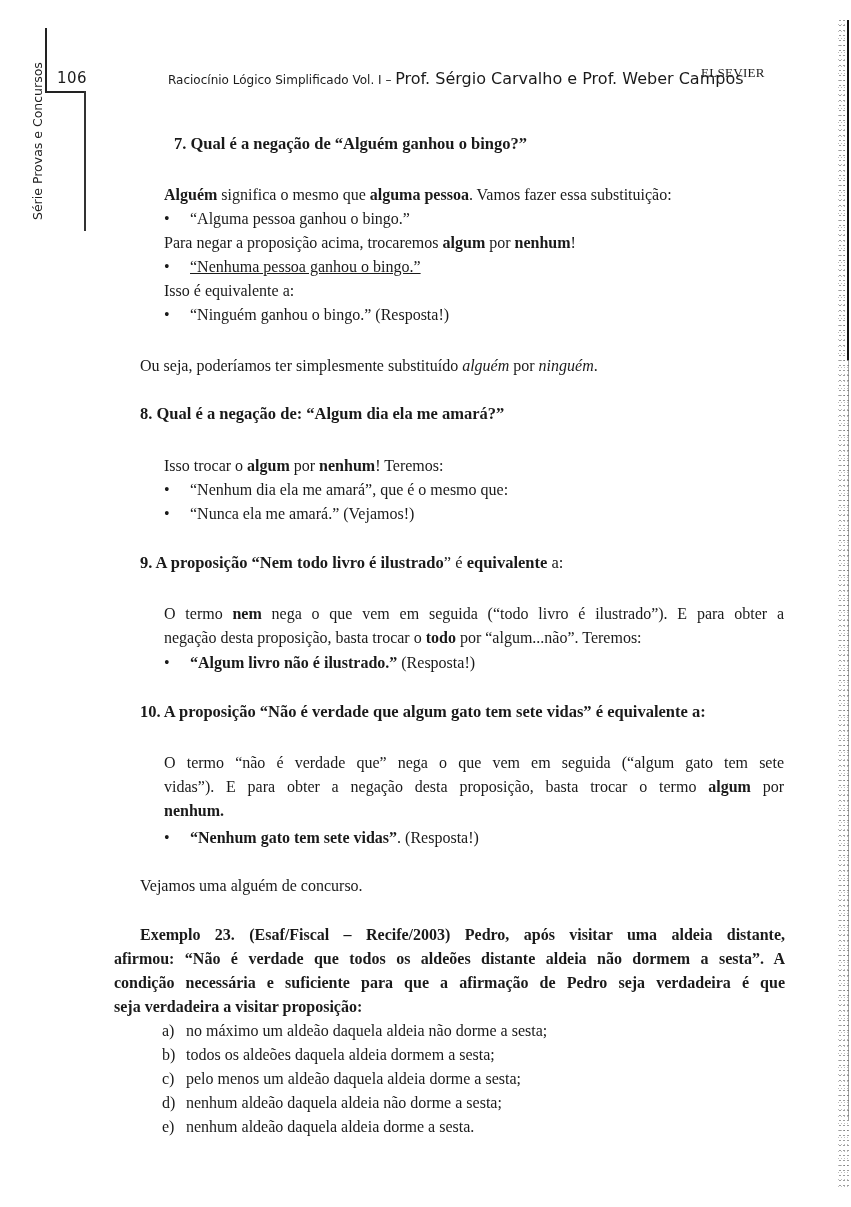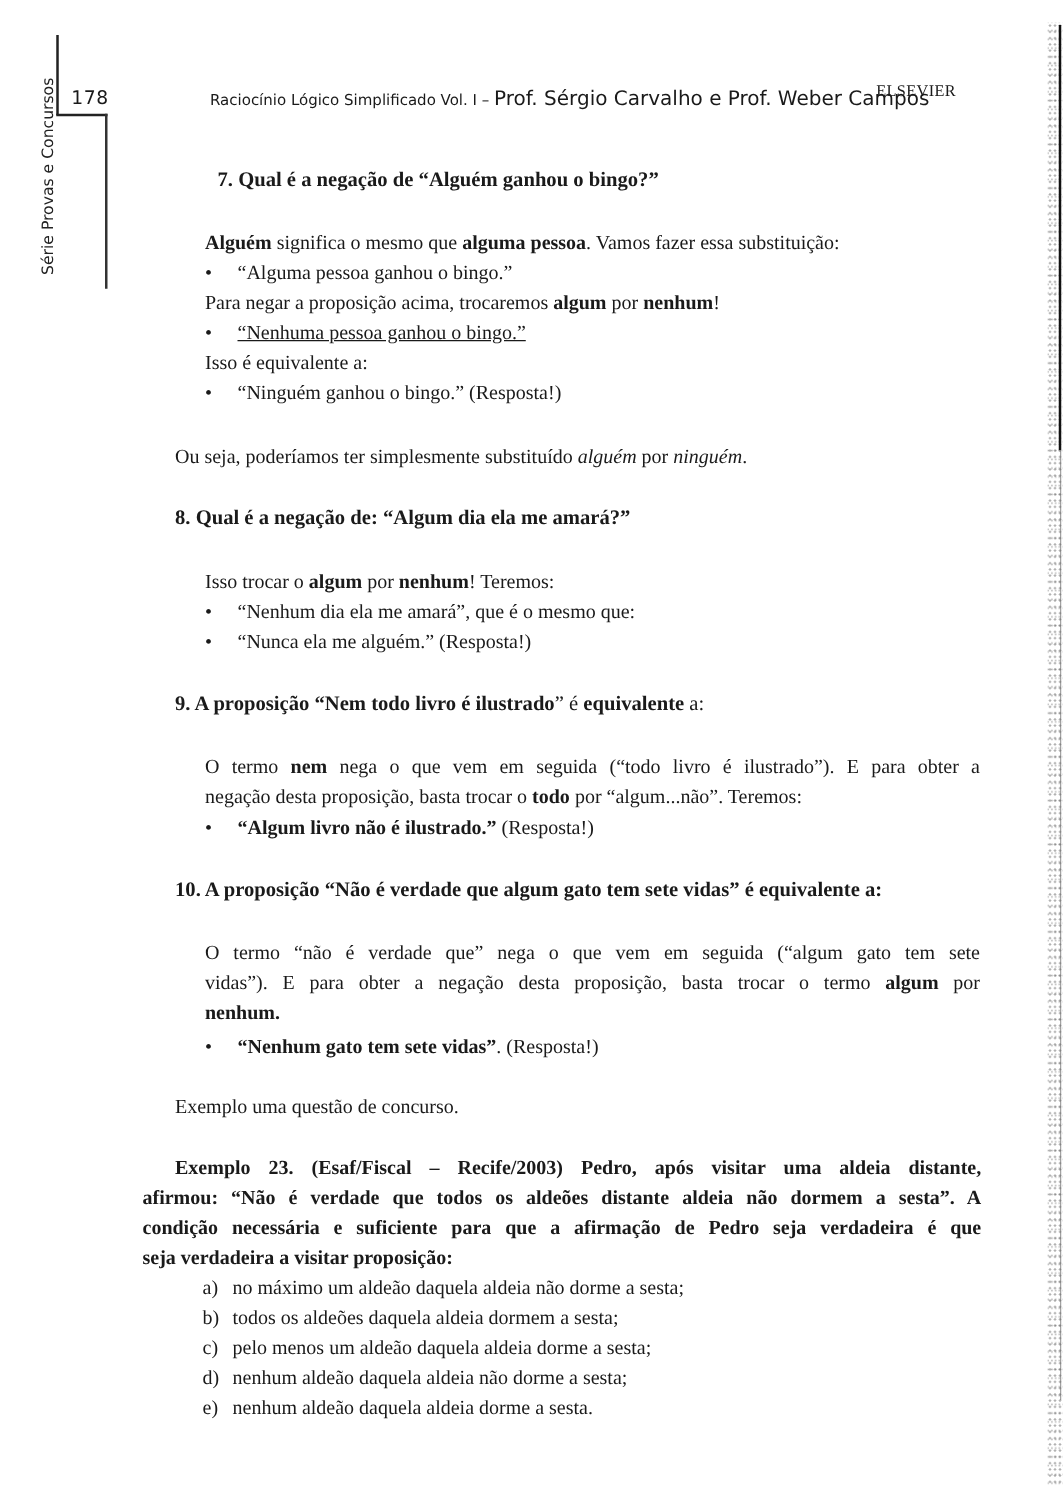--- a/index.html
+++ b/index.html
@@ -48,21 +48,21 @@
     .bullet { display: inline-block; width: 26px; }
     .just { white-space: normal; text-align: justify; text-align-last: justify; }
     .opt-letter { display: inline-block; width: 24px; }
   </style>
 </head>
 <body>
 
 <div class="abs vline-top"></div>
 <div class="abs hline-mid"></div>
 <div class="abs vline-side"></div>
-<div class="abs page-num sans">178</div>
+<div class="abs page-num sans">106</div>
 <div class="abs series-label sans">Série Provas e Concursos</div>
 
 <div class="abs running-head sans">
   <b>Raciocínio Lógico Simplificado Vol. I</b><span> – </span><span class="auth">Prof. Sérgio Carvalho e Prof. Weber Campos</span>
 </div>
 <div class="abs publisher">ELSEVIER</div>
 
 <div class="abs scan-edge"></div>
 <div class="abs scan-line"></div>
 <div class="abs scan-line2"></div>
@@ -93,21 +93,21 @@
 <div class="abs txt h" style="left:140px; top:402px;">
   <b>8. Qual é a negação de: “Algum dia ela me amará?”</b>
 </div>
 <div class="abs txt" style="left:164px; top:454px;">
   <span>Isso trocar o </span><b>algum</b><span> por </span><b>nenhum</b><span>! Teremos:</span>
 </div>
 <div class="abs txt" style="left:164px; top:478px;">
   <span class="bullet">•</span><span>“Nenhum dia ela me amará”, que é o mesmo que:</span>
 </div>
 <div class="abs txt" style="left:164px; top:502px;">
-  <span class="bullet">•</span><span>“Nunca ela me alguém.” (Resposta!)</span>
+  <span class="bullet">•</span><span>“Nunca ela me amará.” (Vejamos!)</span>
 </div>
 
 <div class="abs txt h" style="left:140px; top:551px;">
   <b>9. A proposição “Nem todo livro é </b><b>ilustrado</b><span>” é </span><b>equivalente</b><span> a:</span>
 </div>
 <div class="abs txt just" style="left:164px; top:602px; width:620px;">
   <span>O termo </span><b>nem</b><span> nega o que vem em seguida (“todo livro é ilustrado”). E para obter a</span>
 </div>
 <div class="abs txt" style="left:164px; top:626px;">
   <span>negação desta proposição, basta trocar o </span><b>todo</b><span> por “algum...não”. Teremos:</span>
@@ -123,21 +123,21 @@
 <div class="abs txt just" style="left:164px; top:775px; width:620px;">
   <span>vidas”). E para obter a negação desta proposição, basta trocar o termo </span><b>algum</b><span> por</span>
 </div>
 <div class="abs txt" style="left:164px; top:799px;">
   <b>nenhum.</b>
 </div>
 <div class="abs txt" style="left:164px; top:826px;">
   <span class="bullet">•</span><b>“Nenhum gato tem sete vidas”</b><span>. (Resposta!)</span>
 </div>
 
-<div class="abs txt" style="left:140px; top:874px;">Exemplo uma questão de concurso.</div>
+<div class="abs txt" style="left:140px; top:874px;">Vejamos uma alguém de concurso.</div>
 
 <div class="abs txt just" style="left:140px; top:923px; width:645px;">
   <b>Exemplo 23. (Esaf/Fiscal – Recife/2003) Pedro, após visitar uma aldeia distante,</b>
 </div>
 <div class="abs txt just" style="left:114px; top:947px; width:671px;">
   <b>afirmou: “Não é verdade que todos os aldeões distante aldeia não dormem a sesta”. A</b>
 </div>
 <div class="abs txt just" style="left:114px; top:971px; width:671px;">
   <b>condição necessária e suficiente para que a afirmação de Pedro seja verdadeira é que</b>
 </div>

